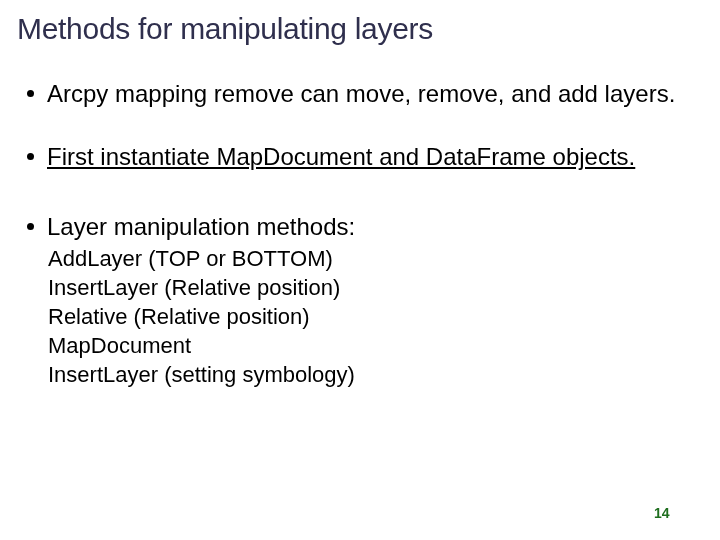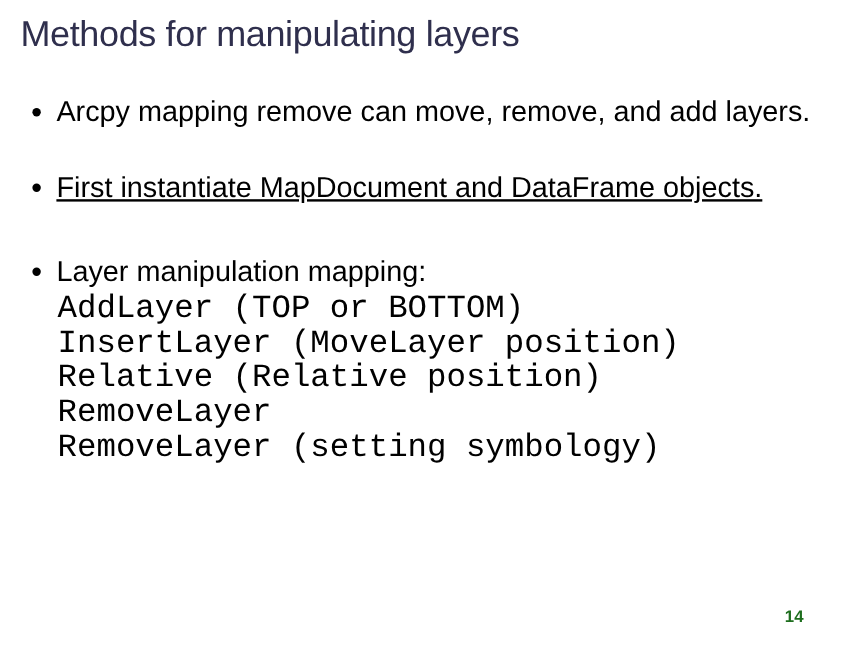--- a/index.html
+++ b/index.html
@@ -47,25 +47,24 @@
     background: #000000;
     margin: 11px 13px 0 0;
   }
   .b1 { top: 79px; }
   .b2 { top: 142px; text-decoration: underline; }
   .b3 { top: 212px; }
   .subs {
     position: absolute;
     left: 48px;
     top: 244px;
-    font-size: 27px;
+    font-size: 22px;
     line-height: 29px;
     color: #000000;
     white-space: nowrap;
-    font-family: Liberation Mono, monospace;
   }
   .pagenum {
     position: absolute;
     left: 654px;
     top: 506px;
     font-size: 14px;
     font-weight: 700;
     color: #1E6E1E;
     line-height: 1;
   }
@@ -82,26 +81,26 @@
     <span>Arcpy mapping remove can move, remove, and add layers.</span>
   </div>
 
   <div class="bullet b2">
     <span class="dot"></span>
     <span>First instantiate MapDocument and DataFrame objects.</span>
   </div>
 
   <div class="bullet b3">
     <span class="dot"></span>
-    <span>Layer manipulation mapping:</span>
+    <span>Layer manipulation methods:</span>
   </div>
 
   <div class="subs">
     <div>AddLayer (TOP or BOTTOM)</div>
-    <div>InsertLayer (MoveLayer position)</div>
+    <div>InsertLayer (Relative position)</div>
     <div>Relative (Relative position)</div>
-    <div>RemoveLayer</div>
-    <div>RemoveLayer (setting symbology)</div>
+    <div>MapDocument</div>
+    <div>InsertLayer (setting symbology)</div>
   </div>
 
   <div class="pagenum">14</div>
 
 </div>
 
 </body></html>

